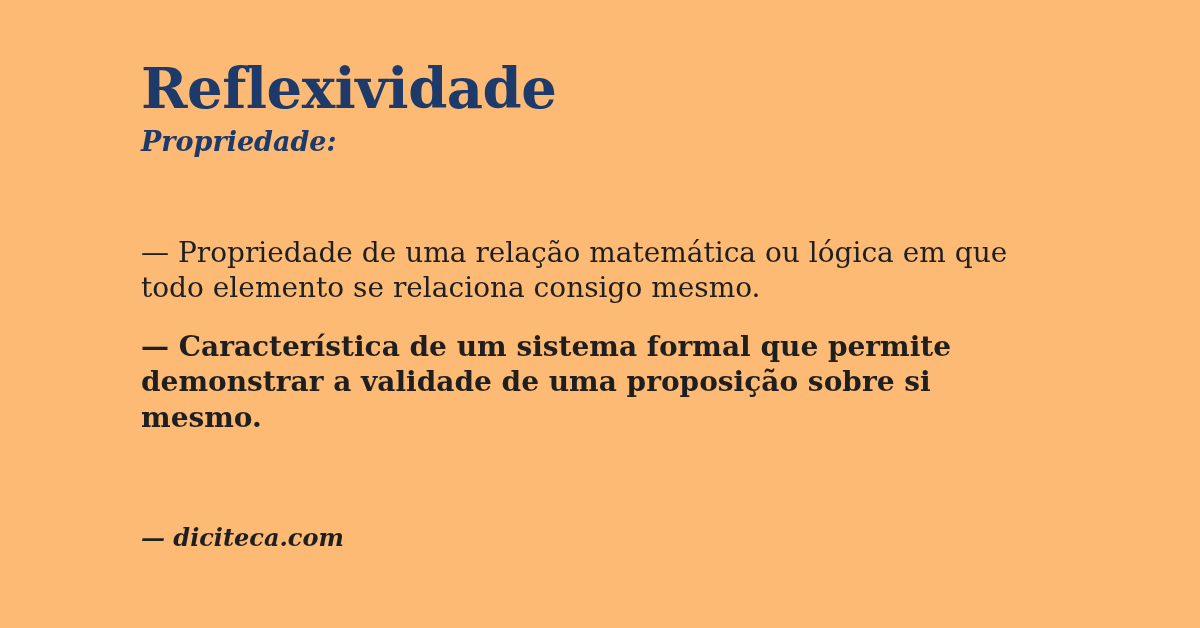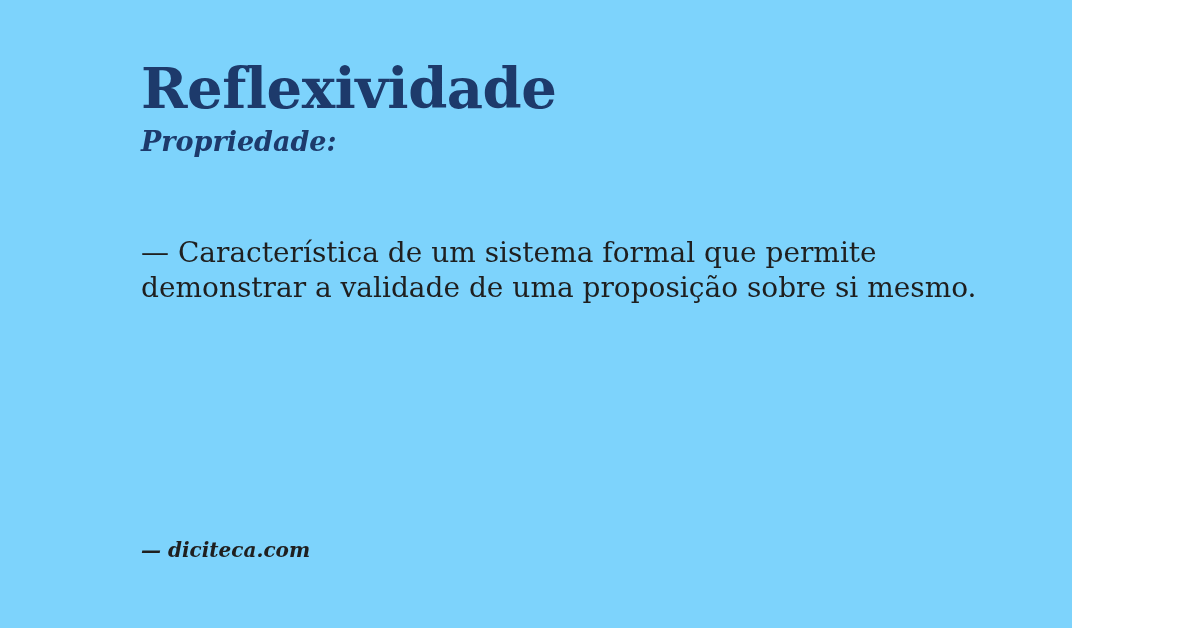--- a/index.html
+++ b/index.html
@@ -5,23 +5,23 @@
   * { margin: 0; padding: 0; box-sizing: border-box; }
   html, body {
     width: 1200px;
     height: 628px;
     background: #ffffff;
     overflow: hidden;
     font-family: "Liberation Serif", serif;
   }
   .card {
     position: relative;
-    width: 1072px;
+    width: 1200px;
     height: 628px;
-    background: #7dd3fc;
+    background: #fdba74;
     padding: 58px 65px 0 141px;
   }
   .title {
     font-family: "DejaVu Serif", "Liberation Serif", serif;
     font-size: 56px;
     font-weight: 700;
     color: #1d3a6b;
     line-height: 1.1;
     letter-spacing: -0.5px;
   }
@@ -39,38 +39,40 @@
   .definition {
     font-family: "DejaVu Serif", "Liberation Serif", serif;
     font-size: 28px;
     font-weight: 400;
     color: #1f1f1f;
     line-height: 1.26;
     max-width: 912px;
   }
   .definition + .definition {
     margin-top: 24px;
+    font-weight: bold;
   }
   .attribution {
     position: absolute;
     left: 141px;
-    bottom: 66px;
+    bottom: 76px;
     font-family: "DejaVu Serif", "Liberation Serif", serif;
-    font-size: 20px;
+    font-size: 24px;
     font-style: italic;
     font-weight: 700;
     color: #1f1f1f;
   }
 </style>
 </head>
 <body>
 
 <div class="card">
   <h1 class="title">Reflexividade</h1>
 
   <div class="subtitle">Propriedade:</div>
 
   <div class="definitions">
+    <p class="definition">— Propriedade de uma relação matemática ou lógica em que todo elemento se relaciona consigo mesmo.</p>
     <p class="definition">— Característica de um sistema formal que permite demonstrar a validade de uma proposição sobre si mesmo.</p>
   </div>
 
   <div class="attribution">— diciteca.com</div>
 </div>
 
 </body></html>

